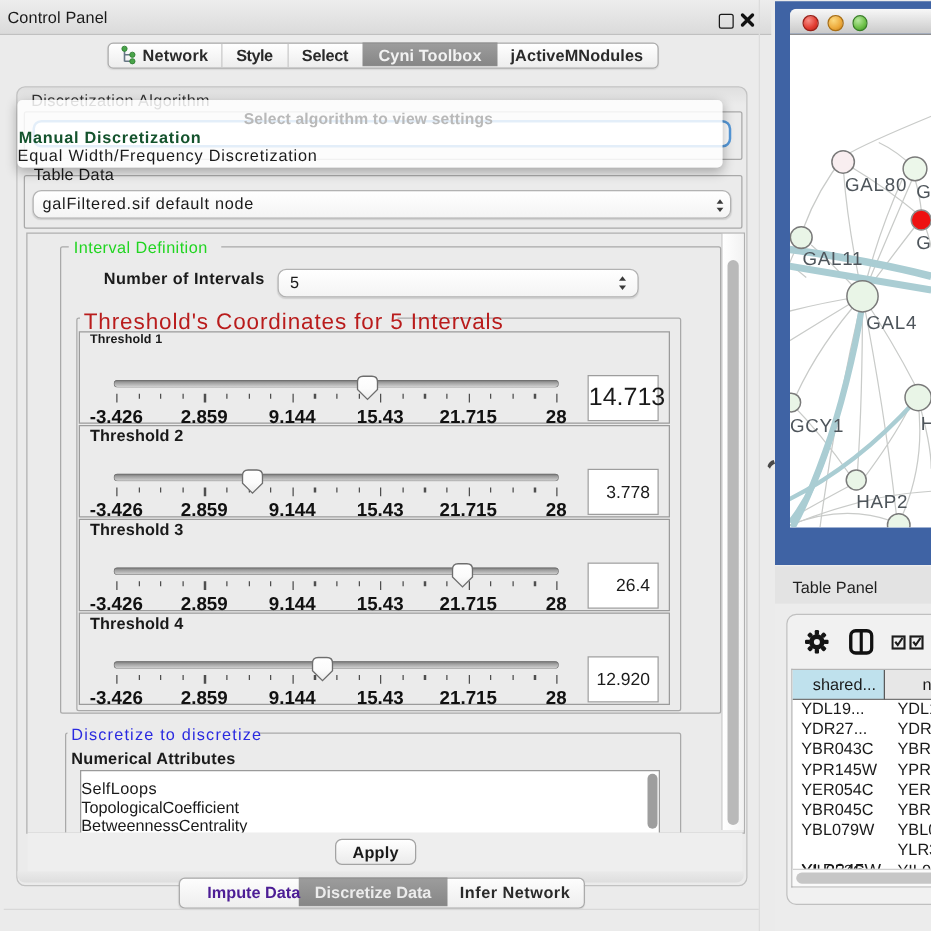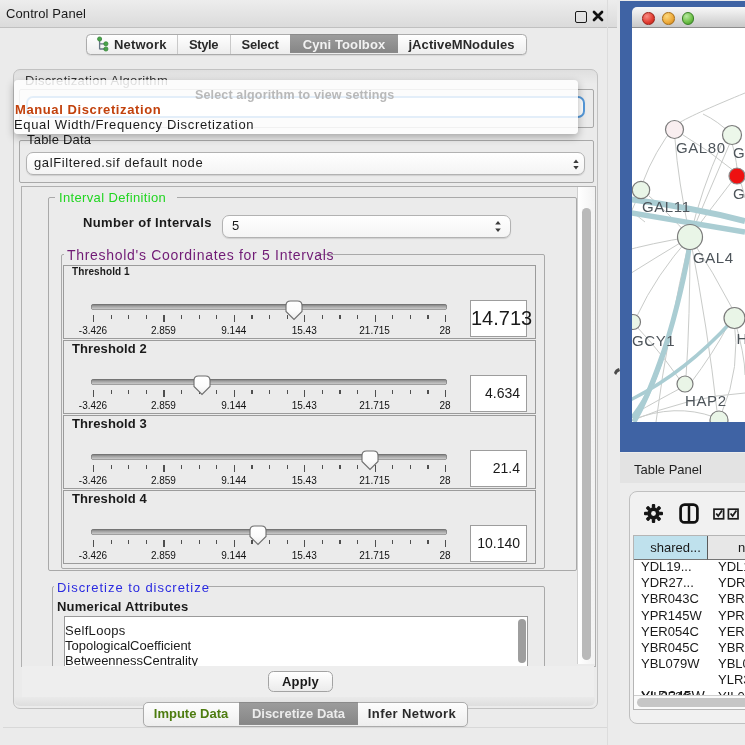--- a/index.html
+++ b/index.html
@@ -4,21 +4,21 @@
 html,body{margin:0;padding:0}
 body{width:745px;height:745px;position:relative;overflow:hidden;
  font-family:"Liberation Sans",sans-serif;font-size:13px;color:#1a1a1a;background:#ececec}
 .a{position:absolute}
 .b{font-weight:bold}
 .combo{background:linear-gradient(#ffffff,#f4f4f4);border:1px solid #b2b2b2;border-radius:7px;
  box-shadow:0 1px 1px rgba(0,0,0,0.12)}
 .grp{border:1px solid #a9a9a9;border-radius:2px;box-shadow:inset 0 0 0 0 #fff}
 .panelrow{border:1px solid #9b9b9b;background:#ebebeb}
 .vbox{background:#fff;border:1px solid #9d9d9d;text-align:right;padding-right:6px}
-.ticklbl{font-size:10px;font-weight:normal;color:#111;position:absolute;transform:translateX(-50%)}
+.ticklbl{font-size:15px;font-weight:bold;color:#111;position:absolute;transform:translateX(-50%)}
 </style></head>
 <body>
 
 <div class="a" style="left:0;top:0;width:620px;height:745px;background:#ebebeb"></div>
 
 <div class="a" style="left:0;top:0;width:617px;height:27px;background:linear-gradient(#ededed,#dbdbdb);border-bottom:1px solid #c0c0c0"></div>
 <div class="a" style="left:6px;top:6px;font-size:13px;letter-spacing:0.1px">Control Panel</div>
 <div class="a" style="left:575px;top:11px;width:10px;height:10px;border:1.6px solid #1a1a1a;border-radius:2px"></div>
 <svg class="a" style="left:591px;top:9px" width="14" height="14" viewBox="0 0 14 14">
  <path d="M3 3 L11 11 M11 3 L3 11" stroke="#111" stroke-width="2.7" stroke-linecap="round"></path>
@@ -69,21 +69,21 @@
 <div class="a b" style="left:83px;top:215px;font-size:13px;letter-spacing:0.35px">Number of Intervals</div>
 <div class="a combo" style="left:222px;top:215px;width:287px;height:21px"></div>
 <div class="a" style="left:232px;top:218px;font-size:13px">5</div>
 <svg class="a" style="left:492px;top:220px" width="12" height="13" viewBox="0 0 12 13">
  <path d="M6 1 L8.8 4.6 L3.2 4.6 Z" fill="#3a3a3a"></path>
  <path d="M6 12 L8.8 8.4 L3.2 8.4 Z" fill="#3a3a3a"></path>
 </svg>
 
 <div class="a grp" style="left:61px;top:254px;width:482px;height:313px"></div>
 <div class="a" style="left:64px;top:247px;width:254px;height:14px;background:#ebebeb"></div>
-<div class="a" style="left:67px;top:247px;font-size:14px;letter-spacing:0.7px;color:#701a75">Threshold's Coordinates for 5 Intervals</div>
+<div class="a" style="left:67px;top:247px;font-size:18px;letter-spacing:0.7px;color:#b91c1c">Threshold's Coordinates for 5 Intervals</div>
 
 <div id="thresholds">
     <div class="a panelrow" style="left:63px;top:265px;width:473px;height:74px;box-sizing:border-box"></div>
     <div class="a b" style="left:72px;top:266px;font-size:10px;letter-spacing:0.1px">Threshold 1</div>
     <div class="a" style="left:91px;top:304px;width:356px;height:6px;border-radius:3px;background:linear-gradient(#6f6f6f,#9f9f9f 35%,#d8d8d8);box-shadow:inset 0 0 0 0.5px #6f6f6f"></div>
     <div class="a" style="left:93.0px;top:315px;width:1.2px;height:7px;background:#4f4f4f"></div>
     <div class="a" style="left:110.6px;top:315px;width:1.2px;height:4px;background:#4f4f4f"></div>
     <div class="a" style="left:128.2px;top:315px;width:1.2px;height:4px;background:#4f4f4f"></div>
     <div class="a" style="left:145.8px;top:315px;width:1.2px;height:4px;background:#4f4f4f"></div>
     <div class="a" style="left:163.4px;top:315px;width:1.2px;height:7px;background:#4f4f4f"></div>
@@ -153,21 +153,21 @@
     <svg class="a" style="left:192.5px;top:375px" width="18" height="21" viewBox="0 0 18 21">
       <defs>
         <linearGradient id="tg1" x1="0" y1="0" x2="0" y2="1">
           <stop offset="0" stop-color="#ffffff"></stop>
           <stop offset="0.55" stop-color="#fbfbfb"></stop>
           <stop offset="1" stop-color="#ececec"></stop>
         </linearGradient>
       </defs>
       <path d="M 1 5.5 Q 1 1 5.5 1 L 12.5 1 Q 17 1 17 5.5 L 17 11.5 L 9 19.5 L 1 11.5 Z" fill="url(#tg1)" stroke="#6e6e6e" stroke-width="1.1"></path>
     </svg>
-    <div class="a vbox" style="left:470px;top:375px;width:49px;height:35px;font-size:14px;line-height:35px">4.634</div>
+    <div class="a vbox" style="left:470px;top:375px;width:49px;height:35px;font-size:14px;line-height:35px">3.778</div>
     <div class="a panelrow" style="left:63px;top:415px;width:473px;height:74px;box-sizing:border-box"></div>
     <div class="a b" style="left:72px;top:416px;font-size:13px;letter-spacing:0.1px">Threshold 3</div>
     <div class="a" style="left:91px;top:454px;width:356px;height:6px;border-radius:3px;background:linear-gradient(#6f6f6f,#9f9f9f 35%,#d8d8d8);box-shadow:inset 0 0 0 0.5px #6f6f6f"></div>
     <div class="a" style="left:93.0px;top:465px;width:1.2px;height:7px;background:#4f4f4f"></div>
     <div class="a" style="left:110.6px;top:465px;width:1.2px;height:4px;background:#4f4f4f"></div>
     <div class="a" style="left:128.2px;top:465px;width:1.2px;height:4px;background:#4f4f4f"></div>
     <div class="a" style="left:145.8px;top:465px;width:1.2px;height:4px;background:#4f4f4f"></div>
     <div class="a" style="left:163.4px;top:465px;width:1.2px;height:7px;background:#4f4f4f"></div>
     <div class="a" style="left:181.0px;top:465px;width:1.2px;height:4px;background:#4f4f4f"></div>
     <div class="a" style="left:198.6px;top:465px;width:1.2px;height:4px;background:#4f4f4f"></div>
@@ -194,21 +194,21 @@
     <svg class="a" style="left:361px;top:450px" width="18" height="21" viewBox="0 0 18 21">
       <defs>
         <linearGradient id="tg2" x1="0" y1="0" x2="0" y2="1">
           <stop offset="0" stop-color="#ffffff"></stop>
           <stop offset="0.55" stop-color="#fbfbfb"></stop>
           <stop offset="1" stop-color="#ececec"></stop>
         </linearGradient>
       </defs>
       <path d="M 1 5.5 Q 1 1 5.5 1 L 12.5 1 Q 17 1 17 5.5 L 17 11.5 L 9 19.5 L 1 11.5 Z" fill="url(#tg2)" stroke="#6e6e6e" stroke-width="1.1"></path>
     </svg>
-    <div class="a vbox" style="left:470px;top:450px;width:49px;height:35px;font-size:14px;line-height:35px">21.4</div>
+    <div class="a vbox" style="left:470px;top:450px;width:49px;height:35px;font-size:14px;line-height:35px">26.4</div>
     <div class="a panelrow" style="left:63px;top:490px;width:473px;height:74px;box-sizing:border-box"></div>
     <div class="a b" style="left:72px;top:491px;font-size:13px;letter-spacing:0.1px">Threshold 4</div>
     <div class="a" style="left:91px;top:529px;width:356px;height:6px;border-radius:3px;background:linear-gradient(#6f6f6f,#9f9f9f 35%,#d8d8d8);box-shadow:inset 0 0 0 0.5px #6f6f6f"></div>
     <div class="a" style="left:93.0px;top:540px;width:1.2px;height:7px;background:#4f4f4f"></div>
     <div class="a" style="left:110.6px;top:540px;width:1.2px;height:4px;background:#4f4f4f"></div>
     <div class="a" style="left:128.2px;top:540px;width:1.2px;height:4px;background:#4f4f4f"></div>
     <div class="a" style="left:145.8px;top:540px;width:1.2px;height:4px;background:#4f4f4f"></div>
     <div class="a" style="left:163.4px;top:540px;width:1.2px;height:7px;background:#4f4f4f"></div>
     <div class="a" style="left:181.0px;top:540px;width:1.2px;height:4px;background:#4f4f4f"></div>
     <div class="a" style="left:198.6px;top:540px;width:1.2px;height:4px;background:#4f4f4f"></div>
@@ -235,46 +235,46 @@
     <svg class="a" style="left:248.5px;top:525px" width="18" height="21" viewBox="0 0 18 21">
       <defs>
         <linearGradient id="tg3" x1="0" y1="0" x2="0" y2="1">
           <stop offset="0" stop-color="#ffffff"></stop>
           <stop offset="0.55" stop-color="#fbfbfb"></stop>
           <stop offset="1" stop-color="#ececec"></stop>
         </linearGradient>
       </defs>
       <path d="M 1 5.5 Q 1 1 5.5 1 L 12.5 1 Q 17 1 17 5.5 L 17 11.5 L 9 19.5 L 1 11.5 Z" fill="url(#tg3)" stroke="#6e6e6e" stroke-width="1.1"></path>
     </svg>
-    <div class="a vbox" style="left:470px;top:525px;width:49px;height:35px;font-size:14px;line-height:35px">10.140</div>
+    <div class="a vbox" style="left:470px;top:525px;width:49px;height:35px;font-size:14px;line-height:35px">12.920</div>
   </div>
 
 <div class="a grp" style="left:52px;top:586px;width:491px;height:85px"></div>
 <div class="a" style="left:54px;top:580px;width:153px;height:14px;background:#ebebeb"></div>
 <div class="a" style="left:57px;top:580px;font-size:13px;letter-spacing:0.95px;color:#2a2ae0">Discretize to discretize</div>
 <div class="a b" style="left:57px;top:599px;font-size:13px;letter-spacing:0.2px">Numerical Attributes</div>
 <div class="a" style="left:64px;top:616px;width:462px;height:50px;background:#fff;border:1px solid #9a9a9a;overflow:hidden">
   <div style="position:absolute;left:0px;top:6px;letter-spacing:0.3px">SelfLoops</div>
   <div style="position:absolute;left:0px;top:21px">TopologicalCoefficient</div>
   <div style="position:absolute;left:0px;top:36px">BetweennessCentrality</div>
   <div style="position:absolute;right:1px;top:2px;width:8px;height:44px;background:#9e9e9e;border-radius:4px"></div>
 </div>
 
 <div class="a" style="left:22px;top:666px;width:572px;height:31px;background:#eeeeee"></div>
 <div class="a" style="left:268px;top:671px;width:65px;height:21px;background:linear-gradient(#ffffff,#ebebeb);border:1px solid #a3a3a3;border-radius:5.5px;box-sizing:border-box;text-align:center;line-height:19px;font-size:13px;font-weight:bold;letter-spacing:0.2px">Apply</div>
 
 <div class="a" style="left:143px;top:702px;width:323px;height:23px;border:1px solid #ababab;border-radius:5px;background:linear-gradient(#fdfdfd,#eeeeee);box-shadow:0 1px 1px rgba(0,0,0,0.08)"></div>
 <div class="a" style="left:239px;top:702px;width:119px;height:23px;border-top:1px solid #8a8a8a;border-bottom:1px solid #8a8a8a;background:linear-gradient(#9c9c9c,#878787);box-sizing:border-box"></div>
-<div class="a" style="left:143px;top:706px;width:96px;text-align:center;font-size:13px;font-weight:bold;letter-spacing:0px;color:#4d7c0f">Impute Data</div>
+<div class="a" style="left:143px;top:706px;width:120px;text-align:center;font-size:13px;font-weight:bold;letter-spacing:0px;color:#4c1d95">Impute Data</div>
 <div class="a" style="left:239px;top:706px;width:119px;text-align:center;font-size:13px;font-weight:bold;letter-spacing:0px;color:#ececec">Discretize Data</div>
 <div class="a" style="left:358px;top:706px;width:108px;text-align:center;font-size:13px;font-weight:bold;letter-spacing:0.4px;color:#2a2a2a">Infer Network</div>
 
 <div class="a" style="left:14px;top:80px;width:564px;height:54px;background:rgba(255,255,255,0.84);border-radius:4px;box-shadow:0 3px 9px rgba(0,0,0,0.30)"></div>
 <div class="a b" style="left:195px;top:88px;font-size:12.5px;letter-spacing:0.15px;color:#b9b9b9">Select algorithm to view settings</div>
-<div class="a b" style="left:15px;top:102px;font-size:13px;letter-spacing:0.6px;color:#c2410c">Manual Discretization</div>
+<div class="a b" style="left:15px;top:102px;font-size:13px;letter-spacing:0.6px;color:#14532d">Manual Discretization</div>
 <div class="a" style="left:14px;top:117px;font-size:13px;letter-spacing:0.65px;color:#1a1a1a">Equal Width/Frequency Discretization</div>
 
 <div class="a" style="left:607px;top:0;width:1px;height:745px;background:#dcdcdc"></div>
 <div class="a" style="left:3px;top:727px;width:604px;height:1px;background:#d8d8d8"></div>
 
 <svg class="a" style="left:613px;top:367px" width="9" height="9" viewBox="0 0 9 9">
  <path d="M1 6 Q2 2 6 1 L7 4 Q4 5 3 8 Z" fill="#4a4a4a"></path>
 </svg>
 
 <div class="a" style="left:620px;top:1px;width:125px;height:451px;background:#3f63a4"></div>

